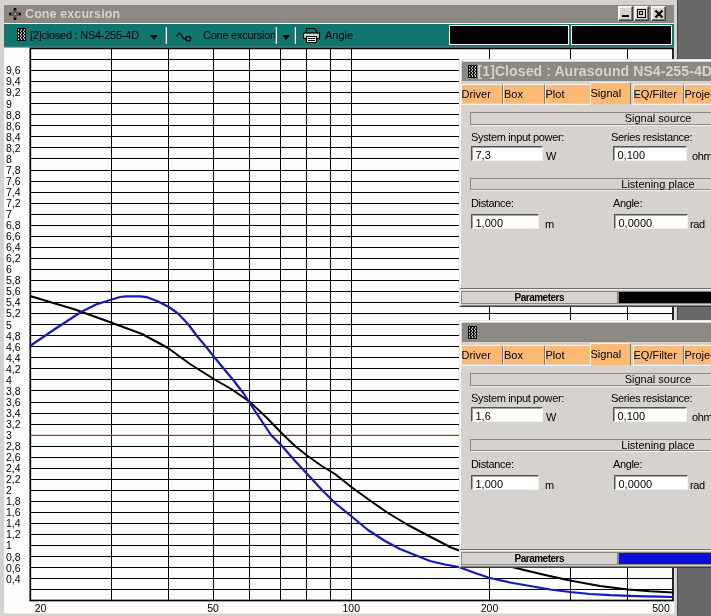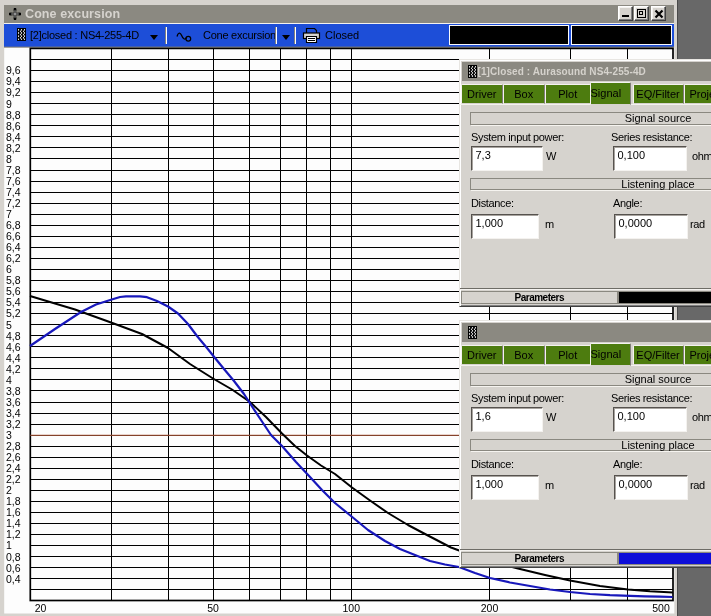--- a/index.html
+++ b/index.html
@@ -1,32 +1,32 @@
 <!DOCTYPE html>
 <html><head><meta charset="utf-8"><style>
 *{margin:0;padding:0;box-sizing:border-box}
 html,body{width:711px;height:616px;overflow:hidden;background:#686868;font-family:"Liberation Sans",sans-serif}
 #win{position:absolute;left:0;top:0;width:678px;height:620px;background:#d6d3ce;border-right:1px solid #494949}
 #tbar{position:absolute;left:4px;top:4.5px;width:670px;height:18px;background:#8b8981;display:flex;align-items:center}
 #tbar .ttxt{color:#d6d3ce;font-weight:bold;font-size:12.5px;margin-left:4.5px;letter-spacing:.1px}
 .wbtn{width:15.2px;height:15px;background:#d6d3ce;border:1px solid;border-color:#fff #404040 #404040 #fff;box-shadow:inset -1px -1px 0 #808080,inset 1px 1px 0 #f4f2ef;position:absolute;top:1.4px}
-#toolrow{position:absolute;left:4px;top:23px;width:670px;height:23.6px;background:#1d4ed8;border-top:1px solid #f4f2ef}
+#toolrow{position:absolute;left:4px;top:23px;width:670px;height:23.6px;background:#0f766e;border-top:1px solid #f4f2ef}
 .tsep{position:absolute;top:3px;height:17px;width:2px;border-left:1px solid #808080;border-right:1px solid #fff}
 .blackbox{position:absolute;top:25px;height:19.5px;background:#000;border:1px solid #fafafa}
 .dlg{position:absolute;left:459px;width:402px;height:248px;background:#d6d3ce;border:1px solid;border-color:#e8e6e2 #404040 #404040 #e8e6e2;box-shadow:inset 1px 1px 0 #fff,inset -1px -1px 0 #808080}
 .dtitle{position:absolute;left:2px;top:2px;right:2px;height:19.5px;background:#8b8981;display:flex;align-items:center}
 .dicon{width:9px;height:12.5px;margin-left:5.5px;background:#111;background-image:repeating-conic-gradient(#0a0a0a 0 25%,#d9d9d9 0 50%);background-size:3px 3.1px;border:1px solid #000}
-.dtxt{color:#d5d2cc;font-weight:bold;font-size:10px;margin-left:1px;white-space:nowrap;letter-spacing:.1px}
+.dtxt{color:#d5d2cc;font-weight:bold;font-size:14px;margin-left:1px;white-space:nowrap;letter-spacing:.1px}
 .tabs{position:absolute;left:0;top:24.8px;right:0;height:19.3px;font-size:11px}
-.tab{position:absolute;top:0;height:19.3px;line-height:19px;text-align:center;background:#4d7c0f;border:1px solid;border-color:#f4f2ef #807d78 #d6d3ce #f4f2ef;border-radius:1.5px 1.5px 0 0;color:#000}
+.tab{position:absolute;top:0;height:19.3px;line-height:19px;background:#fdba74;border:1px solid;border-color:#f4f2ef #807d78 #d6d3ce #f4f2ef;border-radius:1.5px 1.5px 0 0;color:#000}
 .tab.active{top:-2.3px;height:22.6px;line-height:21px;z-index:3;margin-left:-1.5px;padding-right:15px;border-bottom:1px solid #d6d3ce}
 .dbody{position:absolute;left:0;right:0;top:44.1px;bottom:19px;border-top:1px solid #f4f2ef}
 .gbar{position:absolute;left:10px;width:376px;height:12.6px;border:1px solid #8a8880;box-shadow:1px 1px 0 #f6f4f0;text-align:center;font-size:11px;line-height:11.5px;color:#000}
 .lbl{position:absolute;font-size:11px;letter-spacing:-.35px;color:#000;white-space:nowrap}
-.edit{position:absolute;height:25px;background:#fff;border:1px solid;border-color:#56524e #f4f2ef #f4f2ef #56524e;box-shadow:inset 1px 1px 0 #a8a49f;font-size:11px;line-height:16px;padding-left:3.5px;color:#000}
+.edit{position:absolute;height:15px;background:#fff;border:1px solid;border-color:#56524e #f4f2ef #f4f2ef #56524e;box-shadow:inset 1px 1px 0 #a8a49f;font-size:11px;line-height:16px;padding-left:3.5px;color:#000}
 .psep{position:absolute;left:0;right:0;top:228.7px;height:2px;border-top:1px solid #6e6c66;border-bottom:1px solid #f4f2ef}
 .pbar{position:absolute;left:0;right:0;top:231.3px;height:14.2px}
 .ppane{position:absolute;left:1px;top:.5px;width:156.6px;height:13.2px;border:1px solid #8a8880;font-size:10px;font-weight:bold;letter-spacing:-.5px;text-align:center;line-height:12px;color:#000}
 .cpane{position:absolute;left:158px;top:.5px;right:0;height:13.2px;border:1px solid #8a8880}
 </style></head>
 <body>
 <div id="win">
  <div id="tbar">
   <svg width="12" height="12" style="margin-left:4.5px" viewBox="0 0 12 12">
         <path d="M6 0v12M0 6h12" stroke="#000" stroke-width="2.4"></path>
@@ -66,21 +66,21 @@
       </svg>
   <div class="tsep" style="left:290px"></div>
   <svg width="19" height="17" style="position:absolute;left:298px;top:3px" viewBox="0 0 19 17">
         <g fill="none" stroke="#000" stroke-width="1.2">
           <path d="M4.5 6V1.5h8l2 2V6"></path>
           <rect x="1.5" y="6" width="16" height="5.5" fill="#d6d3ce"></rect>
           <path d="M4.5 9.5h10v6h-10z" fill="#fff"></path>
           <path d="M6 11.5h7M6 13.5h7" stroke-width="1"></path>
         </g>
       </svg>
-  <span style="position:absolute;left:321px;top:5px;font-size:11px">Closed</span>
+  <span style="position:absolute;left:321px;top:5px;font-size:11px">Angle</span>
  </div>
  <svg width="678" height="614" viewBox="0 0 678 614" style="position:absolute;left:0;top:0">
 <rect x="4.2" y="47.6" width="670.1" height="565.9" fill="#fdfdfd"></rect>
 <rect x="4" y="46.6" width="670" height="1" fill="#7e7c76"></rect>
 <path d="M30.3 589.5H673 M30.3 578.5H673 M30.3 567.5H673 M30.3 556.5H673 M30.3 545.5H673 M30.3 534.5H673 M30.3 523.5H673 M30.3 512.5H673 M30.3 501.5H673 M30.3 490.5H673 M30.3 479.5H673 M30.3 468.5H673 M30.3 457.5H673 M30.3 446.5H673 M30.3 435.5H673 M30.3 424.5H673 M30.3 413.5H673 M30.3 402.5H673 M30.3 390.5H673 M30.3 379.5H673 M30.3 368.5H673 M30.3 357.5H673 M30.3 346.5H673 M30.3 335.5H673 M30.3 324.5H673 M30.3 313.5H673 M30.3 302.5H673 M30.3 291.5H673 M30.3 280.5H673 M30.3 269.5H673 M30.3 258.5H673 M30.3 247.5H673 M30.3 236.5H673 M30.3 225.5H673 M30.3 214.5H673 M30.3 203.5H673 M30.3 192.5H673 M30.3 181.5H673 M30.3 170.5H673 M30.3 158.5H673 M30.3 147.5H673 M30.3 136.5H673 M30.3 125.5H673 M30.3 114.5H673 M30.3 103.5H673 M30.3 92.5H673 M30.3 81.5H673 M30.3 70.5H673 M30.3 59.5H673" stroke="#000" stroke-width="1" fill="none"></path>
 <path d="M111.5 48.4V600.5 M168.5 48.4V600.5 M213.5 48.4V600.5 M249.5 48.4V600.5 M280.5 48.4V600.5 M306.5 48.4V600.5 M330.5 48.4V600.5 M351.5 48.4V600.5 M489.5 48.4V600.5 M570.5 48.4V600.5 M627.5 48.4V600.5" stroke="#000" stroke-width="1" fill="none"></path>
 <rect x="30.3" y="48.4" width="642.7" height="552.1" fill="none" stroke="#000" stroke-width="1.7"></rect>
 <g font-family="Liberation Sans, sans-serif" font-size="10.5px" fill="#000">
         <text x="6" y="582.6">0,4</text>
         <text x="6" y="571.56">0,6</text>

